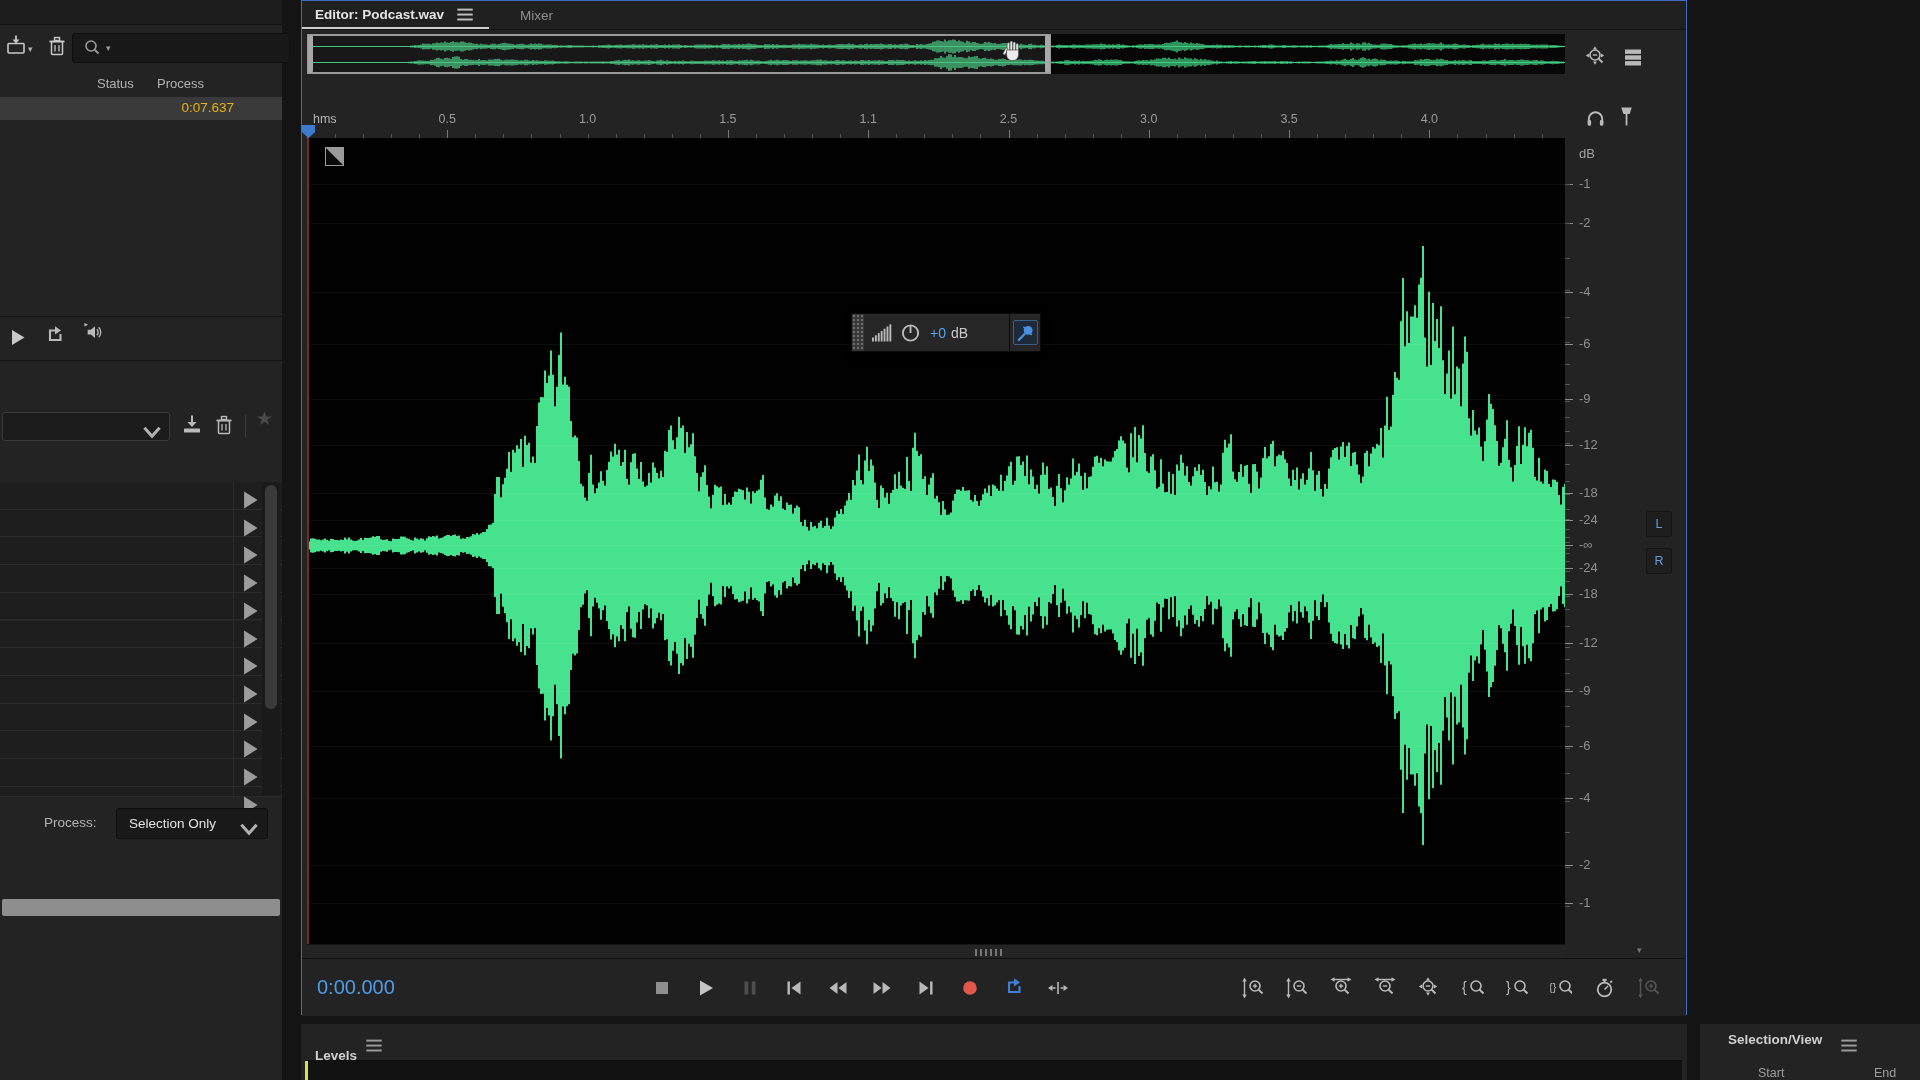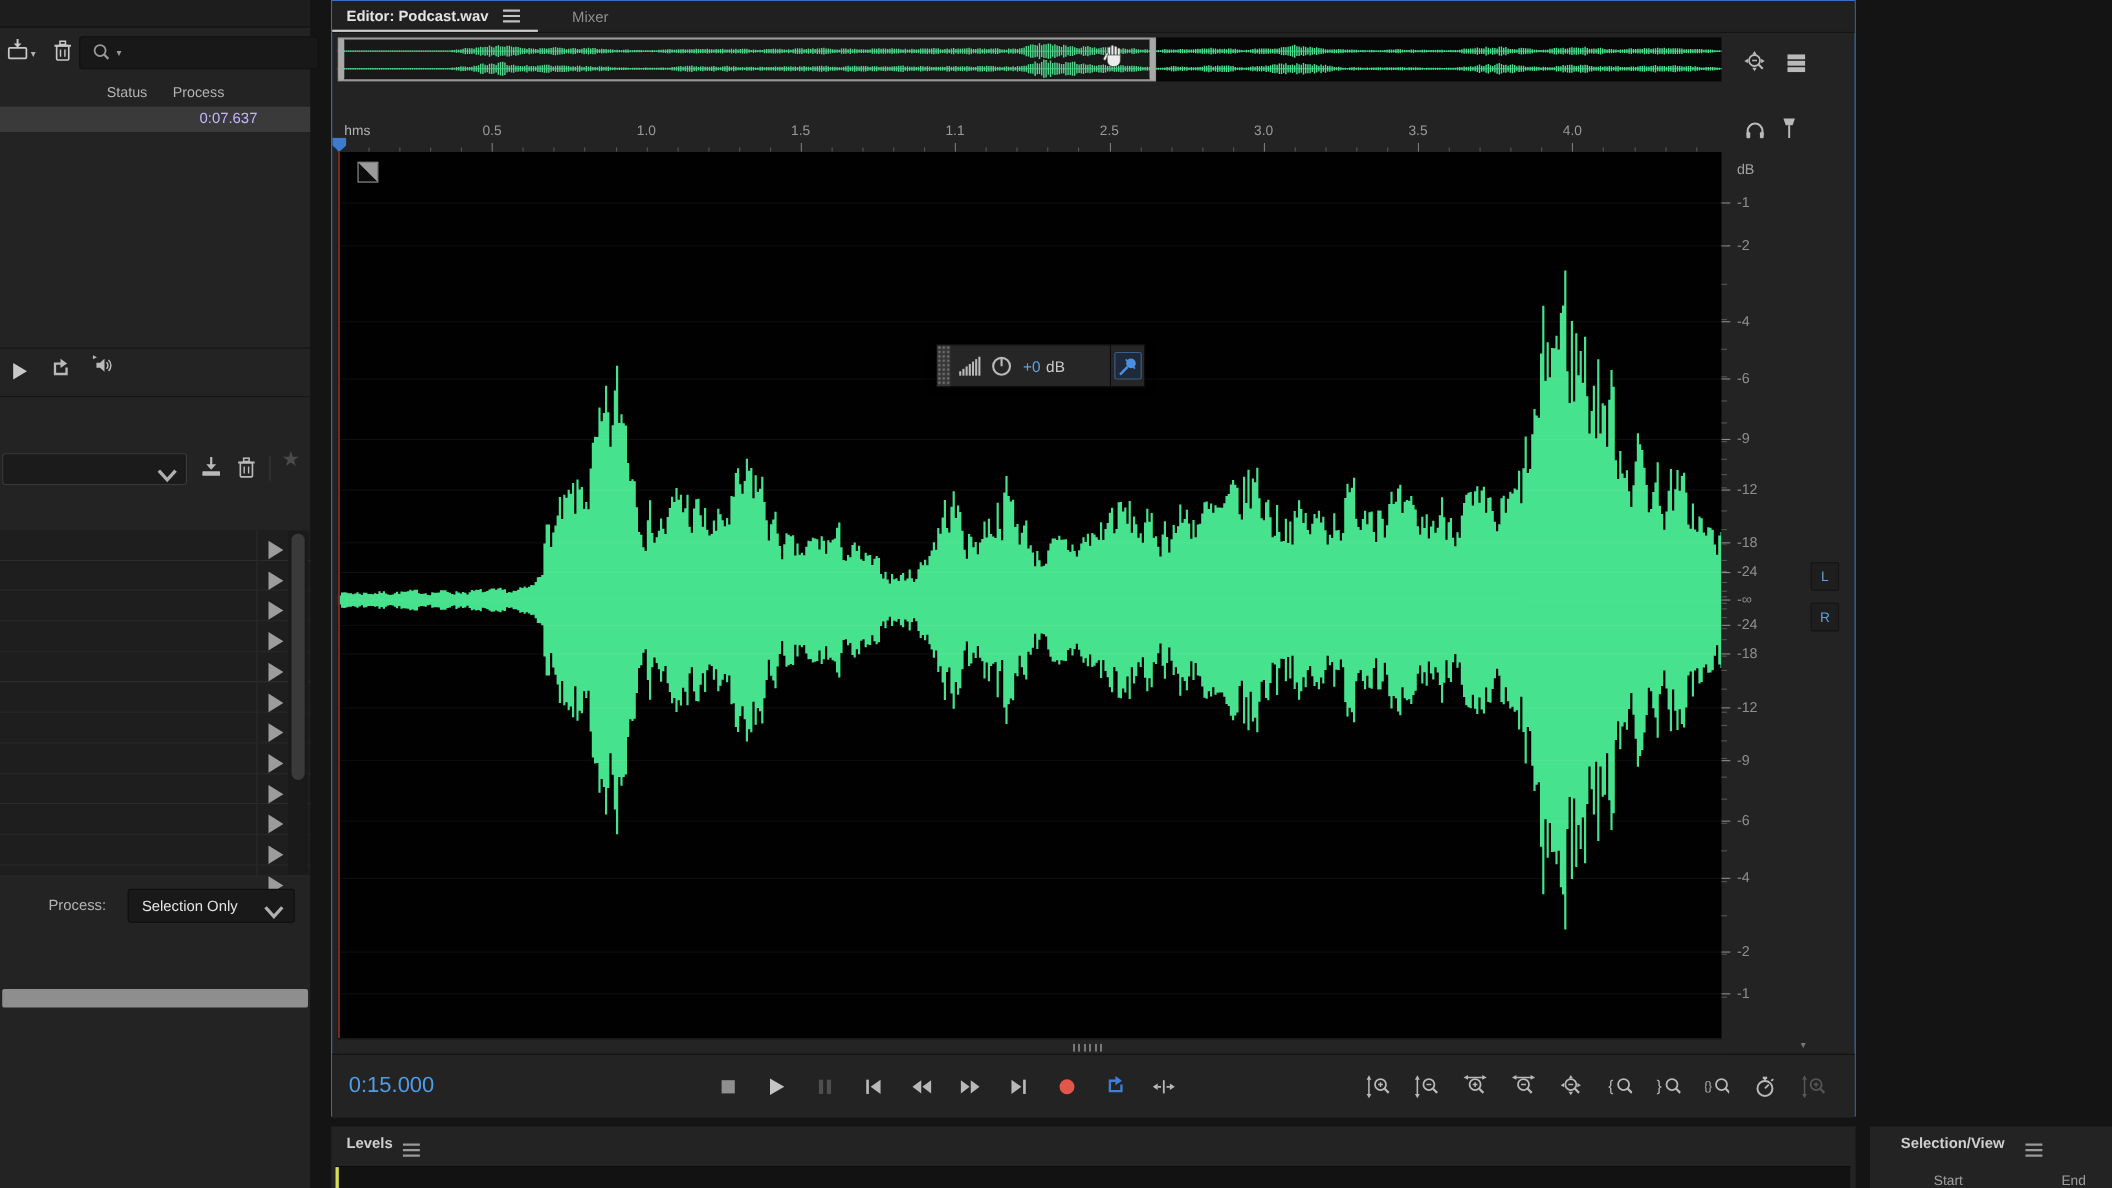--- a/index.html
+++ b/index.html
@@ -109,21 +109,21 @@
             <line x1="13.6" y1="12.6" x2="17.5" y2="16.5" stroke="currentColor" fill="none" stroke-width="2"></line>
           </svg>
         </span>
       <span style="font-size:9px;color:#9a9a9a;">▾</span>
     </div>
 
     <span class="colhdr" style="left:97px;">Status</span>
     <span class="colhdr" style="left:157px;">Process</span>
 
     <div class="filerow">
-      <span class="dur" style="color: #c4b5fd;">0:07.637</span>
+      <span class="dur" style="color: #eab308;">0:07.637</span>
     </div>
 
     <div class="divline" style="top:316px;"></div>
 
     <span class="abs icon" style="left:7px;top:327px;color:#c9c9c9;">
         <svg width="22" height="22" viewBox="0 0 22 22" xmlns="http://www.w3.org/2000/svg">
           <polygon points="5,3 17.5,10.5 5,18" fill="currentColor"></polygon>
         </svg>
       </span>
     <span class="abs icon" style="left:44px;top:325px;color:#b9b9b9;">
@@ -531,21 +531,21 @@
     <div class="lrbtn" style="top:547px;">
         <span>R</span>
       </div>
 
     <div class="wave-scroll">
       <div class="grip"></div>
       <span style="position:absolute;left:1330px;top:0px;color:#777;font-size:9px;">▾</span>
     </div>
 
     <div class="transport">
-      <span class="timecode" style="color: rgb(79, 157, 232);">0:15.000</span>
+      <span class="timecode" style="color: rgb(79, 157, 232);">0:00.000</span>
       <div class="tbuttons" id="tButtons">
           <div class="tbtn">
             <svg width="22" height="22" viewBox="0 0 22 22" xmlns="http://www.w3.org/2000/svg">
               <rect x="5" y="5" width="12" height="12" fill="#8f8f8f"></rect>
             </svg>
           </div>
           <div class="tbtn">
             <svg width="22" height="22" viewBox="0 0 22 22" xmlns="http://www.w3.org/2000/svg">
               <polygon points="5,3.5 18,11 5,18.5" fill="#c4c4c4"></polygon>
             </svg>
@@ -695,21 +695,21 @@
               <line x1="10.8" y1="9" x2="15.2" y2="9" stroke="currentColor" fill="none" stroke-width="1.4"></line>
               <line x1="13" y1="6.8" x2="13" y2="11.2" stroke="currentColor" fill="none" stroke-width="1.4"></line>
             </svg>
           </div>
         </div>
     </div>
   </section>
 
 
   <div class="levels-panel">
-    <span class="abs panel-title" style="left:14px;top:8px;">Levels</span>
+    <span class="abs panel-title" style="left:14px;top:24px;">Levels</span>
     <span class="abs icon hamb" style="left:62px;top:10px;">
         <svg width="22" height="22" viewBox="0 0 20 20" xmlns="http://www.w3.org/2000/svg">
           <line x1="3" y1="6" x2="17" y2="6" stroke="currentColor" fill="none" stroke-width="1.8"></line>
           <line x1="3" y1="10.5" x2="17" y2="10.5" stroke="currentColor" fill="none" stroke-width="1.8"></line>
           <line x1="3" y1="15" x2="17" y2="15" stroke="currentColor" fill="none" stroke-width="1.8"></line>
         </svg>
       </span>
     <div class="meter">
       <div class="yline" id="meterLine" style="background: rgb(216, 224, 82);"></div>
     </div>

